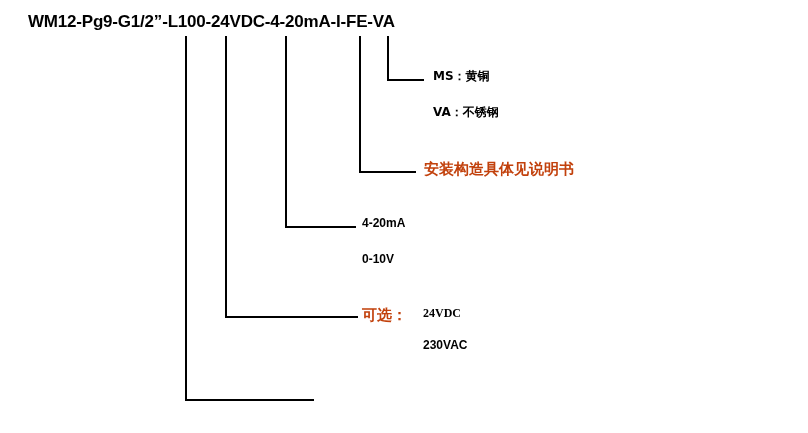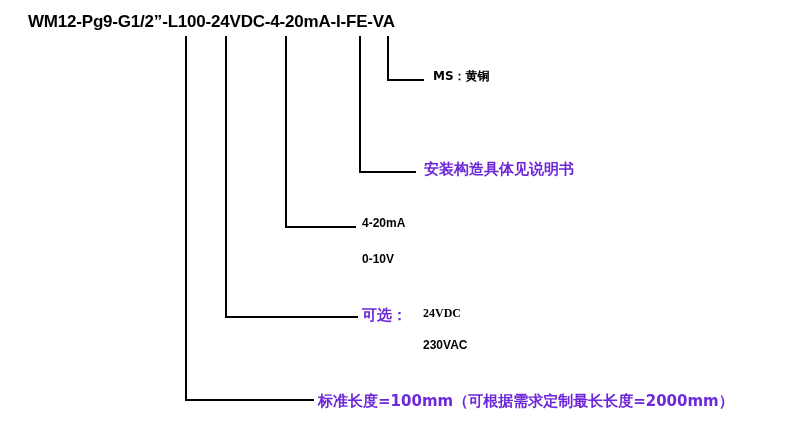--- a/index.html
+++ b/index.html
@@ -42,21 +42,21 @@
     color: #000000;
     white-space: nowrap;
   }
   .label.cjk {
     font-family: "DejaVu Sans", "Liberation Sans", sans-serif;
   }
   .mix {
     position: absolute;
     font-size: 15px;
     font-weight: bold;
-    color: #6d28d9;
+    color: #c2410c;
     white-space: nowrap;
     font-family: "DejaVu Sans", "Liberation Sans", sans-serif;
   }
   .pos-ms      { left: 433px; top: 68px; }
   .pos-va      { left: 433px; top: 104px; }
   .pos-install { left: 424px; top: 160px; }
   .pos-sig1    { left: 362px; top: 216px; }
   .pos-sig2    { left: 362px; top: 252px; }
   .pos-optlbl  { left: 362px; top: 306px; }
   .pos-opt1    { left: 423px; top: 306px; font-family: Liberation Serif, serif; }
@@ -75,28 +75,28 @@
       <path d="M 388 36 L 388 80 L 424 80"></path>
       <path d="M 360 36 L 360 172 L 416 172"></path>
       <path d="M 286 36 L 286 227 L 356 227"></path>
       <path d="M 226 36 L 226 317 L 358 317"></path>
       <path d="M 186 36 L 186 400 L 314 400"></path>
     </g>
   </svg>
 
   <div class="label cjk pos-ms">MS：黄铜</div>
 
+  <div class="label cjk pos-va">VA：不锈钢</div>
 
   <div class="mix pos-install">安装构造具体见说明书</div>
 
   <div class="label pos-sig1">4-20mA</div>
 
   <div class="label pos-sig2">0-10V</div>
 
   <div class="mix pos-optlbl">可选：</div>
 
   <div class="label pos-opt1">24VDC</div>
 
   <div class="label pos-opt2">230VAC</div>
 
-  <div class="mix pos-length">标准长度=100mm（可根据需求定制最长长度=2000mm）</div>
 
 </div>
 
 </body></html>

